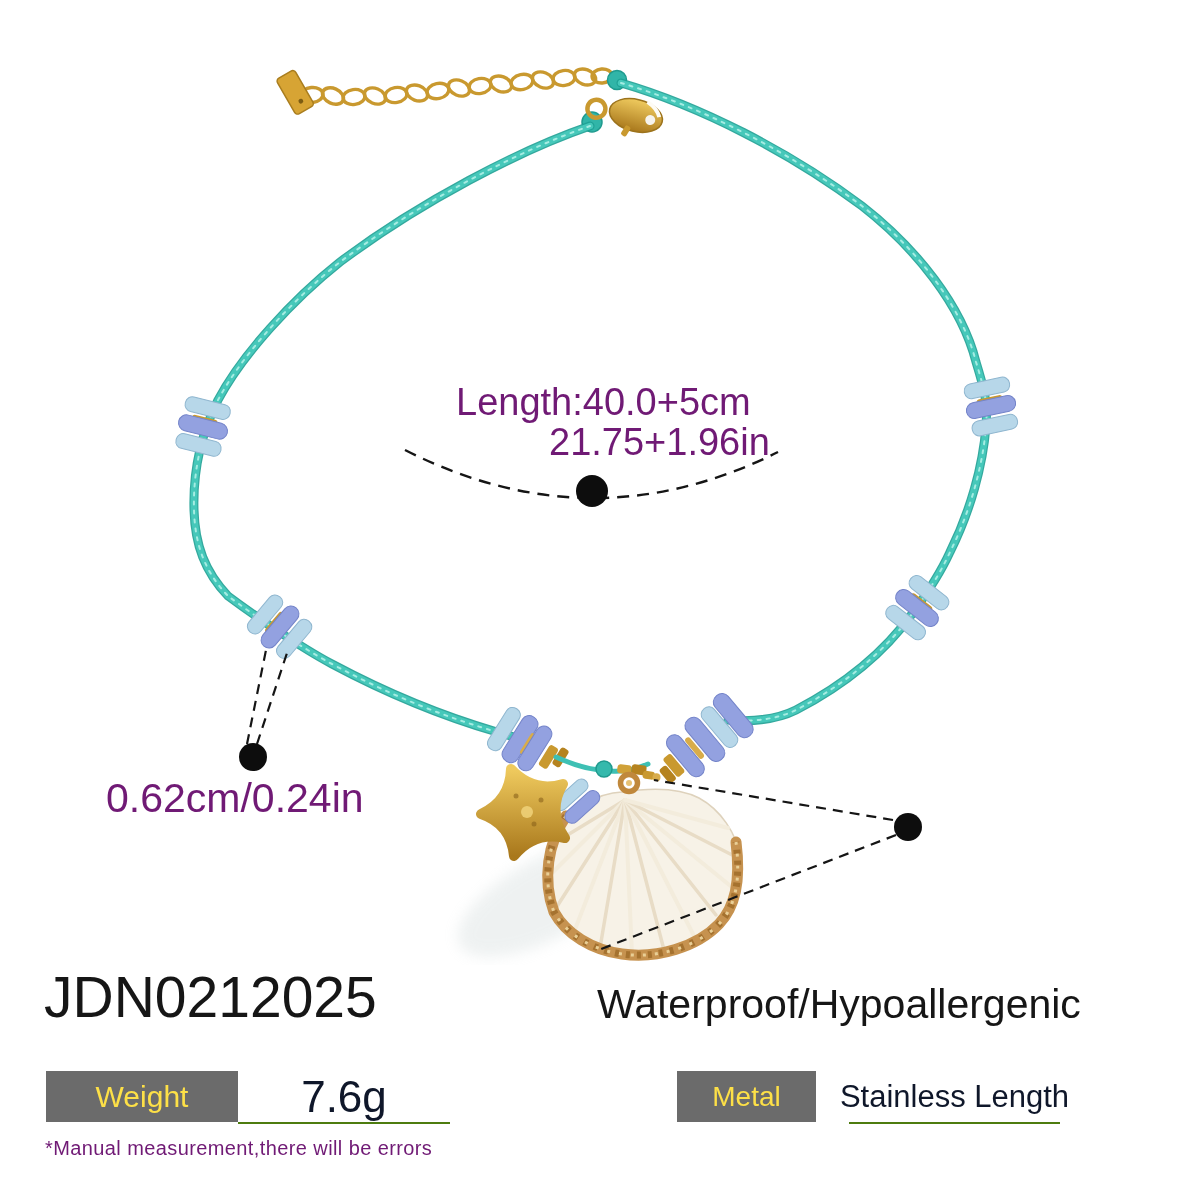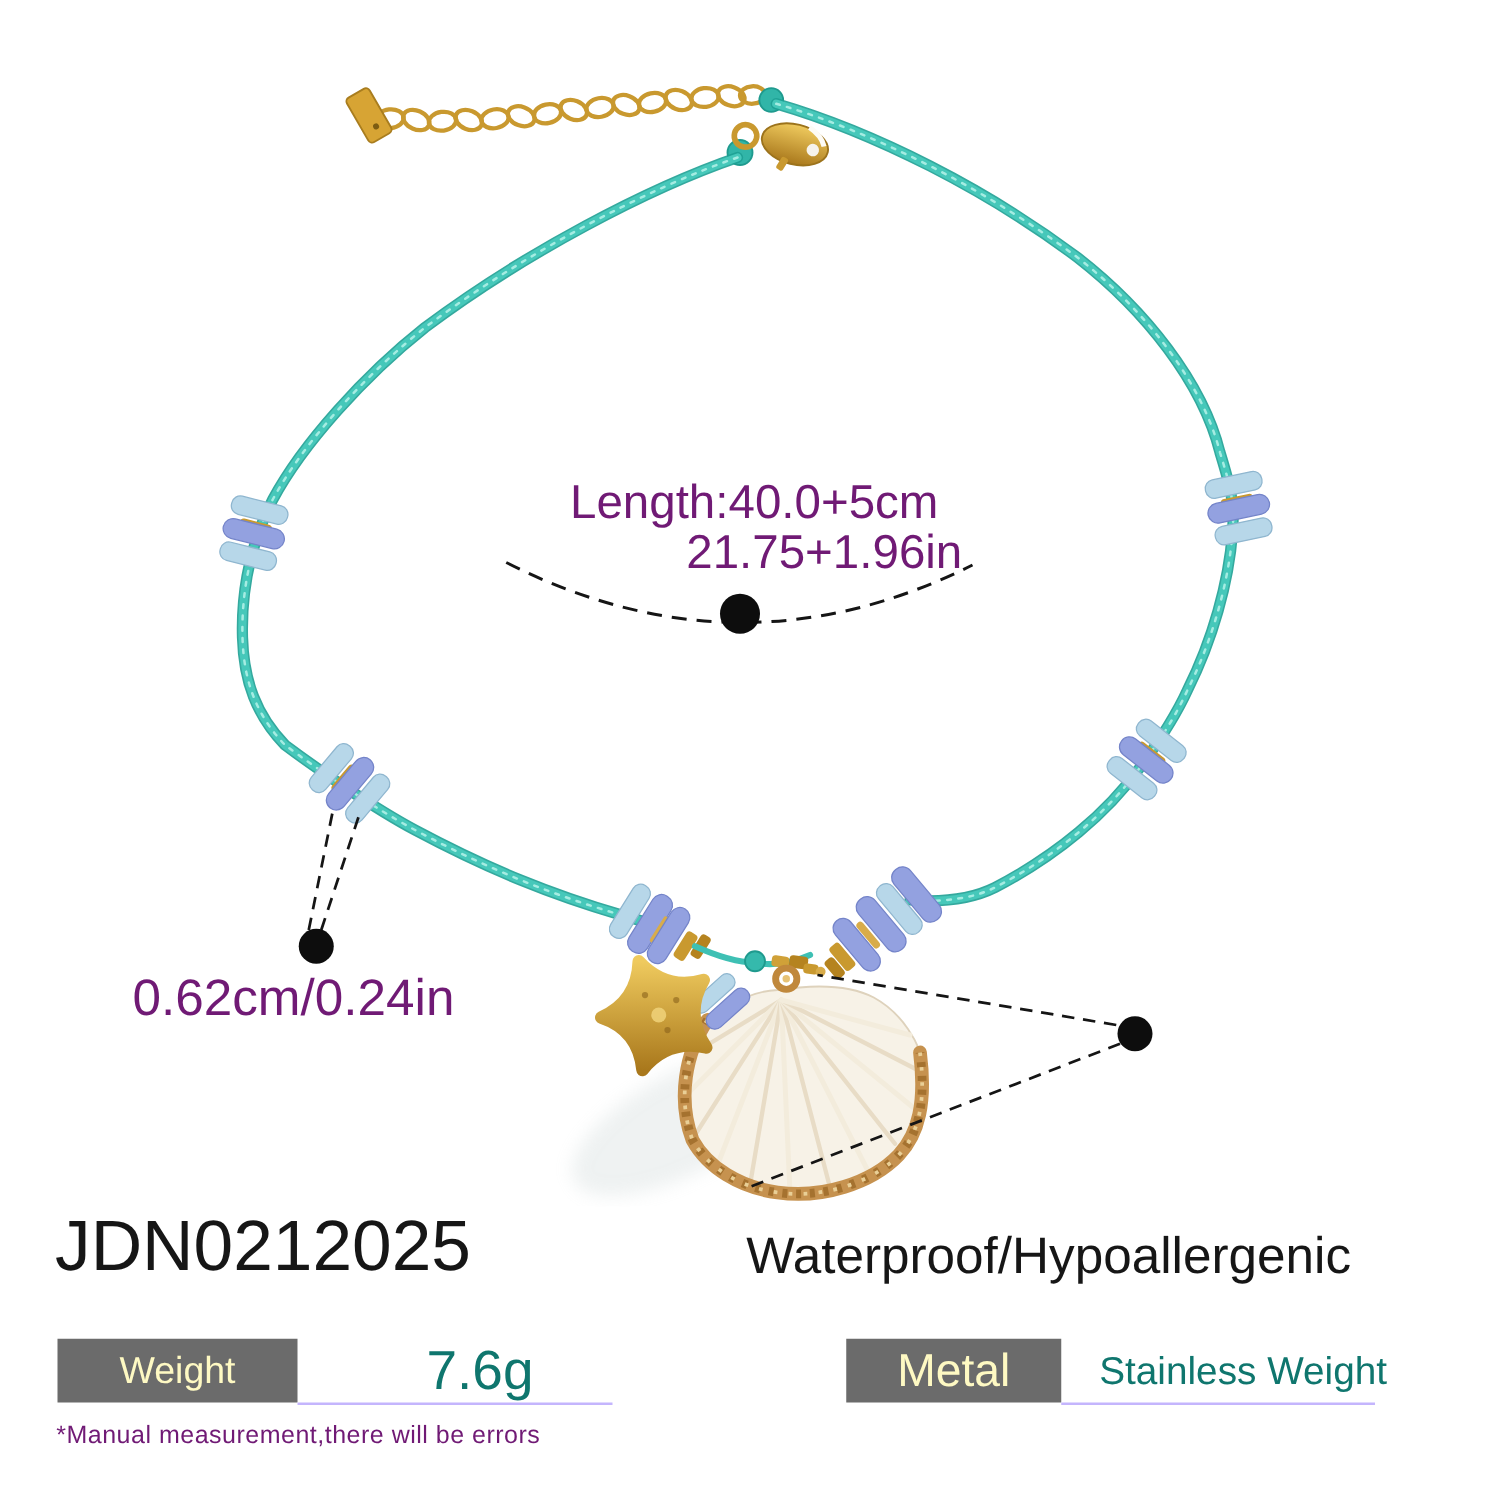--- a/index.html
+++ b/index.html
@@ -6,26 +6,26 @@
   body{width:1200px;height:1201px;font-family:"Liberation Sans",sans-serif;color:#161616;}
   .stage{position:relative;width:1200px;height:1201px;background:#fff;overflow:hidden;}
   svg.necklace{position:absolute;left:0;top:0;}
   .ann{position:absolute;white-space:nowrap;color:#701a75;}
   .ann-length-cm{left:456px;top:381px;font-size:38px;}
   .ann-length-in{left:549px;top:421px;font-size:38px;}
   .ann-bead{left:106px;top:775px;font-size:41px;}
   .ann-pendant{left:823px;top:863px;font-size:41px;}
   .sku{position:absolute;left:44px;top:964px;font-size:57px;white-space:nowrap;}
   .features{position:absolute;left:597px;top:981px;font-size:41px;white-space:nowrap;}
-  .spec-bar{position:absolute;top:1071px;height:51px;background:#6b6b6b;color:#fef9c3;
+  .spec-bar{position:absolute;top:1071px;height:51px;background:#6b6b6b;color:#fde047;
             display:flex;align-items:center;justify-content:center;white-space:nowrap;}
   .spec-bar.weight{left:46px;width:192px;font-size:30px;}
-  .spec-bar.metal{left:677px;width:172px;font-size:37px;}
+  .spec-bar.metal{left:677px;width:139px;font-size:28px;}
   .spec-value{position:absolute;top:1071px;height:51px;display:flex;align-items:center;
-              justify-content:center;border-bottom:2px solid #c4b5fd;white-space:nowrap;color:#0f766e;padding-left:40px;}
+              justify-content:center;border-bottom:2px solid #4d7c0f;white-space:nowrap;color:#0f172a;}
   .spec-value.weight{left:238px;width:212px;font-size:44px;}
   .spec-value.metal{left:849px;width:211px;font-size:31px;}
   .note{position:absolute;left:45px;top:1137px;font-size:20px;letter-spacing:.4px;white-space:nowrap;color:#701a75;}
 </style>
 </head>
 <body>
 
 <div class="stage">
 
   <svg class="necklace" width="1200" height="965" viewBox="0 0 1200 965">
@@ -201,16 +201,16 @@
   <div class="ann ann-length-in">21.75+1.96in</div>
   <div class="ann ann-bead">0.62cm/0.24in</div>
 
   <div class="sku">JDN0212025</div>
   <div class="features">Waterproof/Hypoallergenic</div>
 
   <div class="spec-bar weight">Weight</div>
   <div class="spec-value weight">7.6g</div>
 
   <div class="spec-bar metal">Metal</div>
-  <div class="spec-value metal">Stainless Weight</div>
+  <div class="spec-value metal">Stainless Length</div>
 
   <div class="note">*Manual measurement,there will be errors</div>
 </div>
 
 </body></html>

